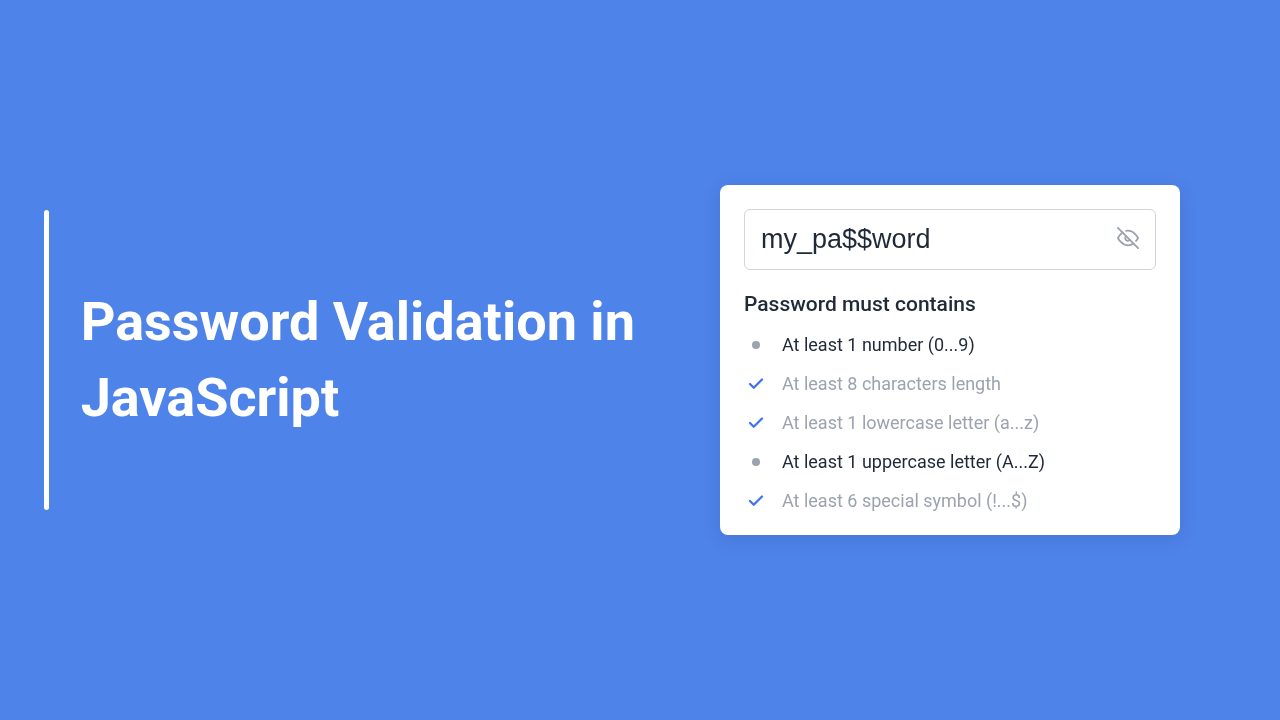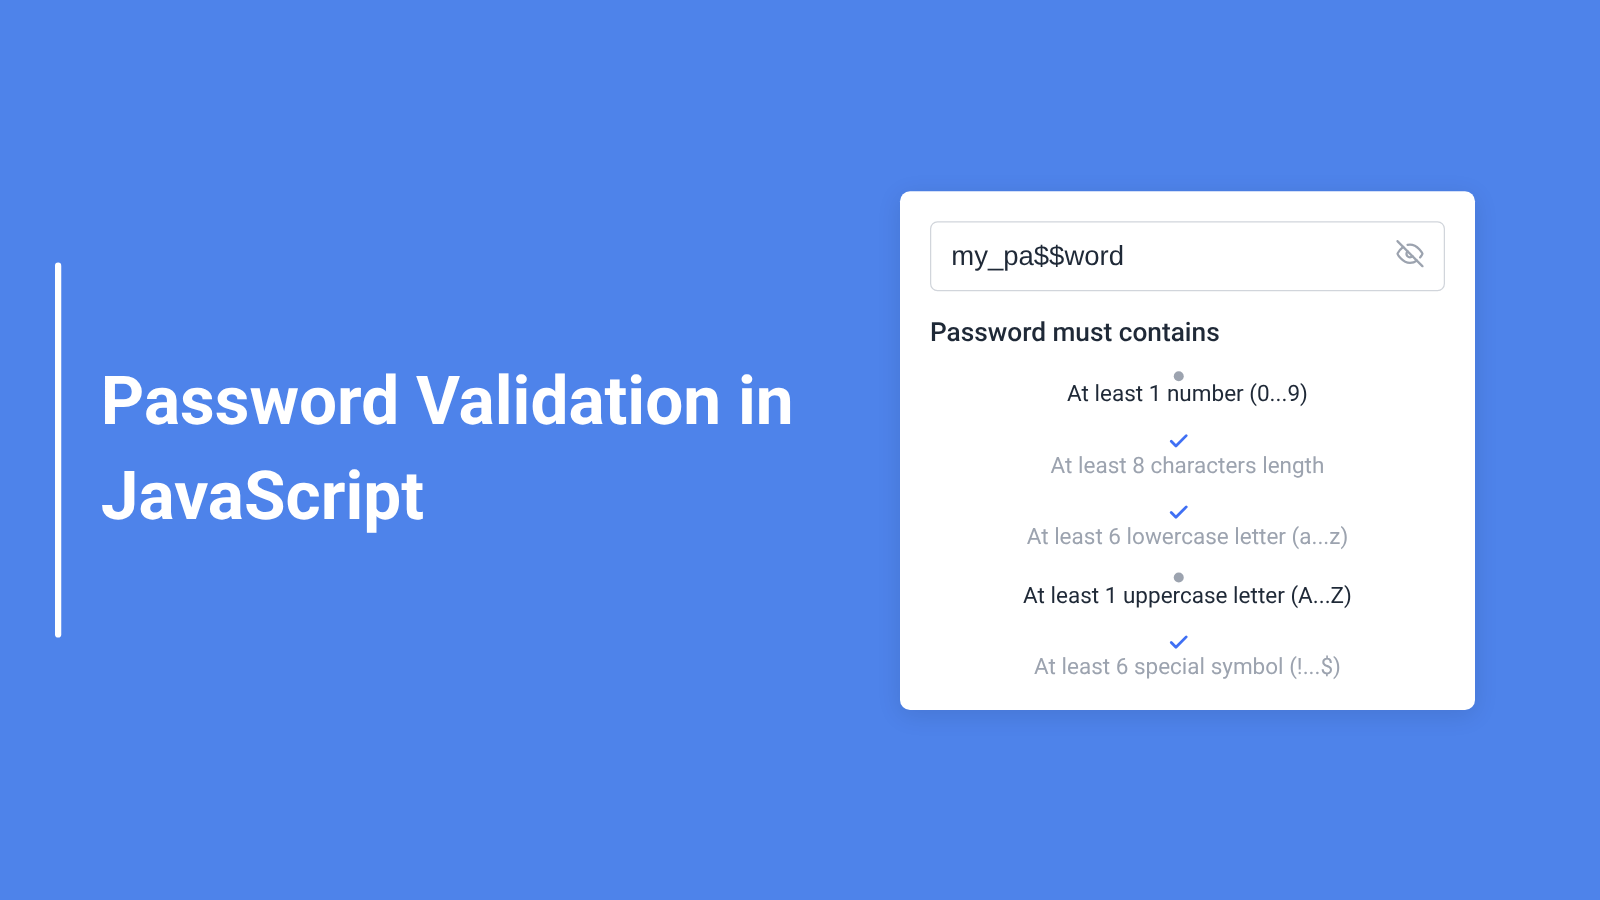--- a/index.html
+++ b/index.html
@@ -53,21 +53,21 @@
       align-items: center;
       border: 1px solid #d1d5db;
       border-radius: 6px;
       padding: 14px 16px;
       margin-bottom: 22px;
     }
     .password-input {
       flex: 1;
       border: none;
       outline: none;
-      font-size: 22px;
+      font-size: 27px;
       color: #1f2937;
       background: transparent;
     }
     .eye-icon-btn {
       background: none;
       border: none;
       cursor: pointer;
       padding: 0;
       display: flex;
       align-items: center;
@@ -79,21 +79,20 @@
       font-weight: 500;
     }
     .req-list {
       list-style: none;
     }
     .req-item {
       display: flex;
       align-items: center;
       margin-bottom: 18px;
       font-size: 18px;
-      flex-direction: column;
     }
     .req-item:last-child {
       margin-bottom: 0;
     }
     .req-icon {
       width: 24px;
       display: flex;
       align-items: center;
       justify-content: center;
       margin-right: 14px;
@@ -154,21 +153,21 @@
             </svg>
         </span>
         <span class="req-text-met">At least 8 characters length</span>
       </li>
       <li class="req-item">
         <span class="req-icon">
           <svg class="check-svg" viewBox="0 0 24 24" fill="none" stroke="#4070f4" stroke-width="3" stroke-linecap="round" stroke-linejoin="round">
               <polyline points="20 6 9 17 4 12"></polyline>
             </svg>
         </span>
-        <span class="req-text-met">At least 6 lowercase letter (a...z)</span>
+        <span class="req-text-met">At least 1 lowercase letter (a...z)</span>
       </li>
       <li class="req-item">
         <span class="req-icon">
             <span class="dot"></span>
           </span>
         <span class="req-text-unmet">At least 1 uppercase letter (A...Z)</span>
       </li>
       <li class="req-item">
         <span class="req-icon">
           <svg class="check-svg" viewBox="0 0 24 24" fill="none" stroke="#4070f4" stroke-width="3" stroke-linecap="round" stroke-linejoin="round">

